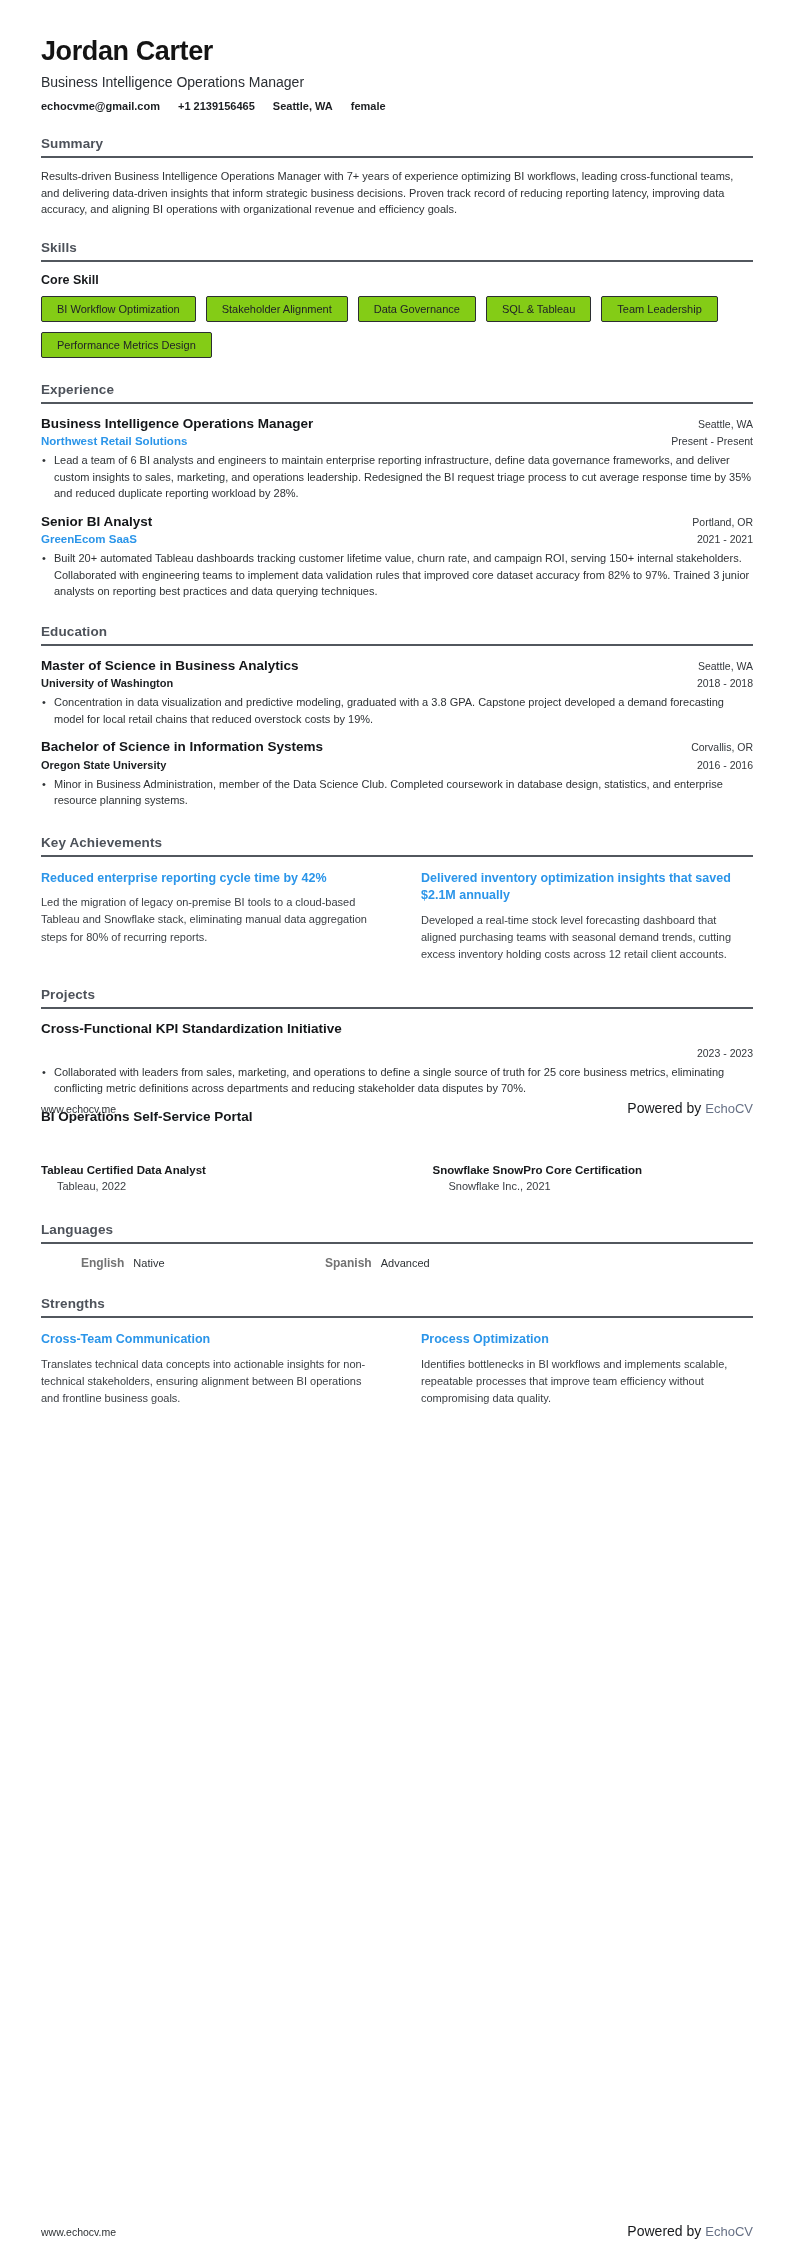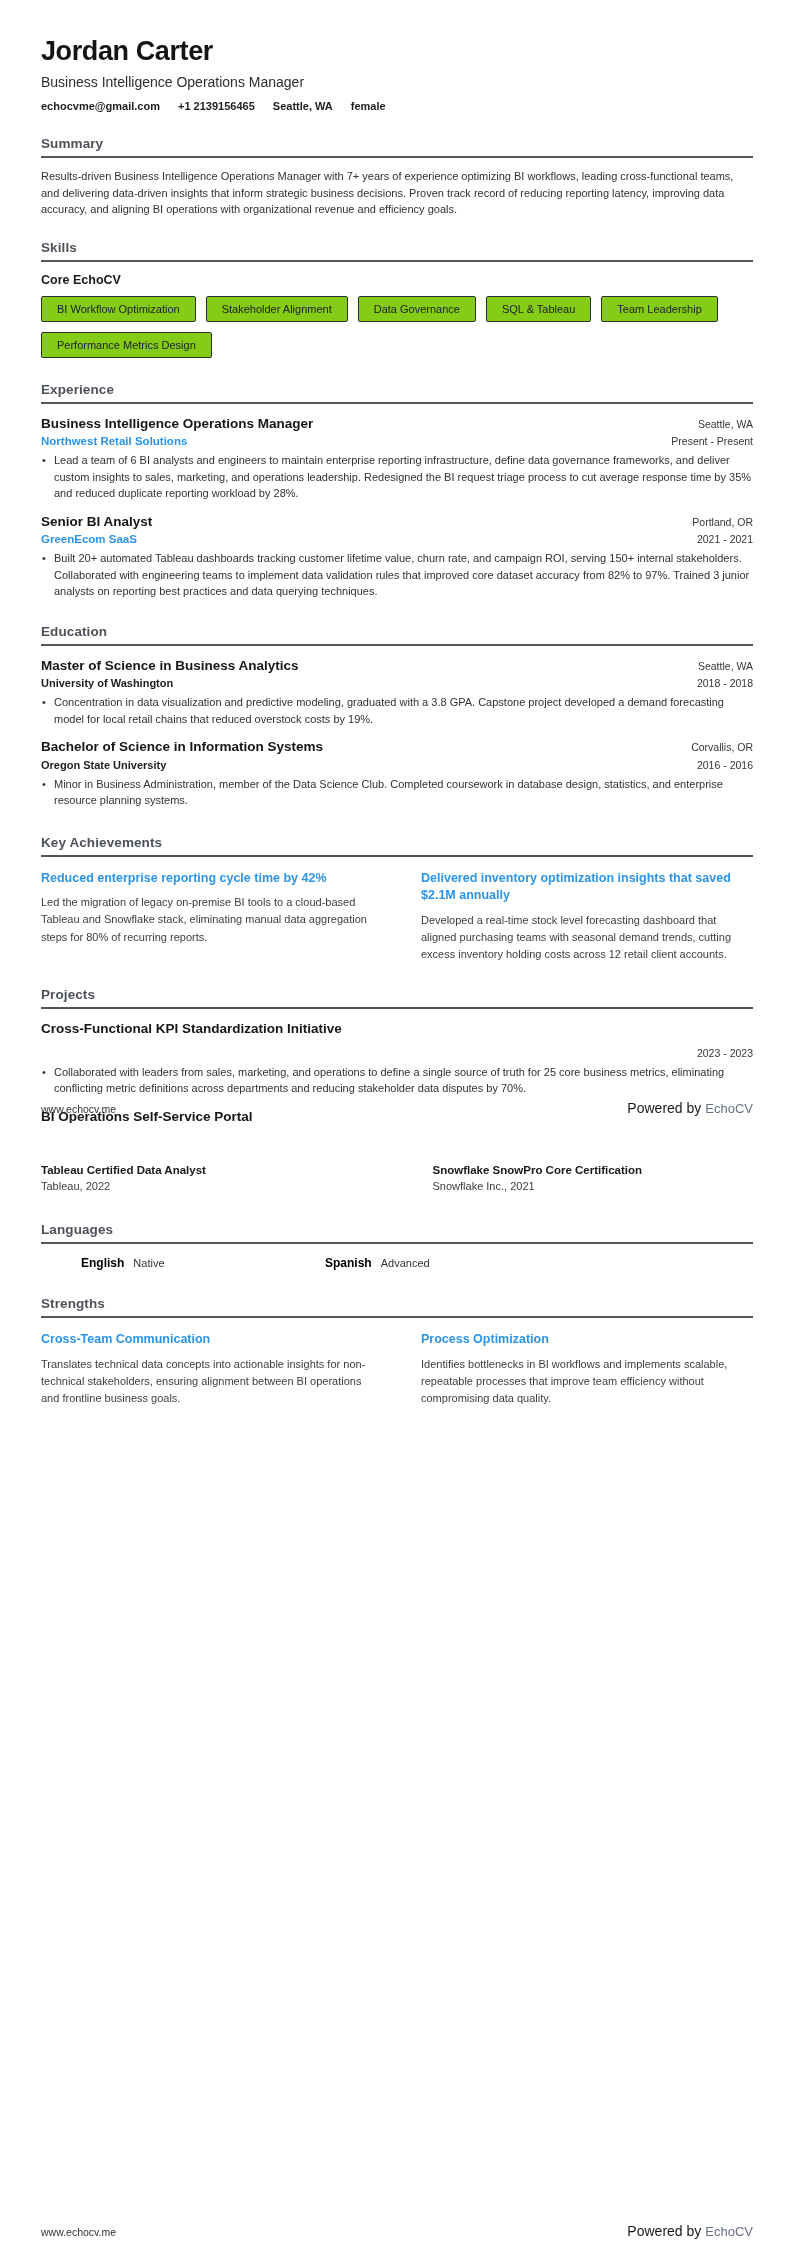--- a/index.html
+++ b/index.html
@@ -101,26 +101,26 @@
   .col-title { font-size: 12.5px; font-weight: 700; color: #2b95e9; line-height: 1.4; }
   .col-text { margin-top: 7px; font-size: 11px; line-height: 1.55; color: #3a3e43; }
 
   
   .project-dates { margin-top: 9px; text-align: right; font-size: 10.5px; color: #33373c; }
 
   
   .page2-content { padding-top: 41px; }
   .cert-grid { display: grid; grid-template-columns: 1fr 1fr; column-gap: 71px; }
   .cert-name { font-size: 11.5px; font-weight: 700; color: #17191c; }
-  .cert-issuer { margin-top: 4px; font-size: 11px; color: #3a3e43; }
+  .cert-issuer { margin-top: 4px; font-size: 11px; color: #3a3e43; margin-left: 16px; }
 
   
   .lang-row { display: flex; margin-top: 12px; }
   .lang-item { width: 244px; display: flex; align-items: baseline; }
-  .lang-name { font-size: 12px; font-weight: 700; color: #000000; padding-left: 40px; }
+  .lang-name { font-size: 12px; font-weight: 700; color: #737373; padding-left: 40px; }
   .lang-level { margin-left: 9px; font-size: 11px; color: #2e3235; }
 
   
   .page-footer {
     position: absolute;
     left: 0; right: 0; bottom: 6px;
     padding: 0 41px;
     display: flex;
     justify-content: space-between;
     align-items: baseline;
@@ -148,21 +148,21 @@
 
     <div class="section">
       <div class="section-heading">Summary</div>
       <hr class="section-rule">
       <p class="body-text">Results-driven Business Intelligence Operations Manager with 7+ years of experience optimizing BI workflows, leading cross-functional teams, and delivering data-driven insights that inform strategic business decisions. Proven track record of reducing reporting latency, improving data accuracy, and aligning BI operations with organizational revenue and efficiency goals.</p>
     </div>
 
     <div class="section" style="margin-top:22px;">
       <div class="section-heading">Skills</div>
       <hr class="section-rule">
-      <div class="group-label">Core EchoCV</div>
+      <div class="group-label">Core Skill</div>
       <div class="chips">
         <div class="chip">BI Workflow Optimization</div>
         <div class="chip">Stakeholder Alignment</div>
         <div class="chip">Data Governance</div>
         <div class="chip">SQL &amp; Tableau</div>
         <div class="chip">Team Leadership</div>
         <div class="chip">Performance Metrics Design</div>
       </div>
     </div>
 

